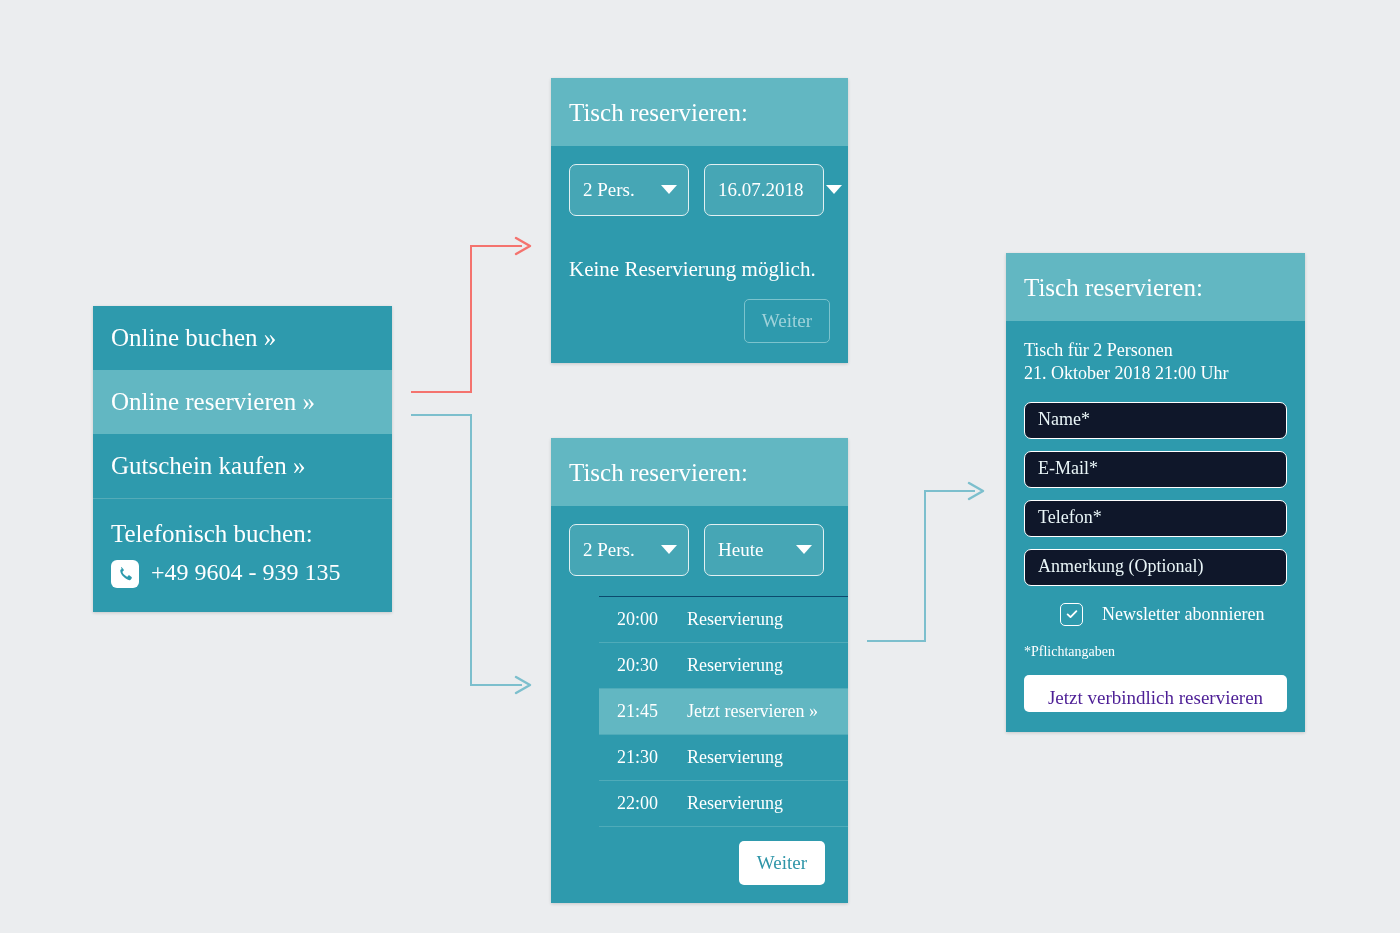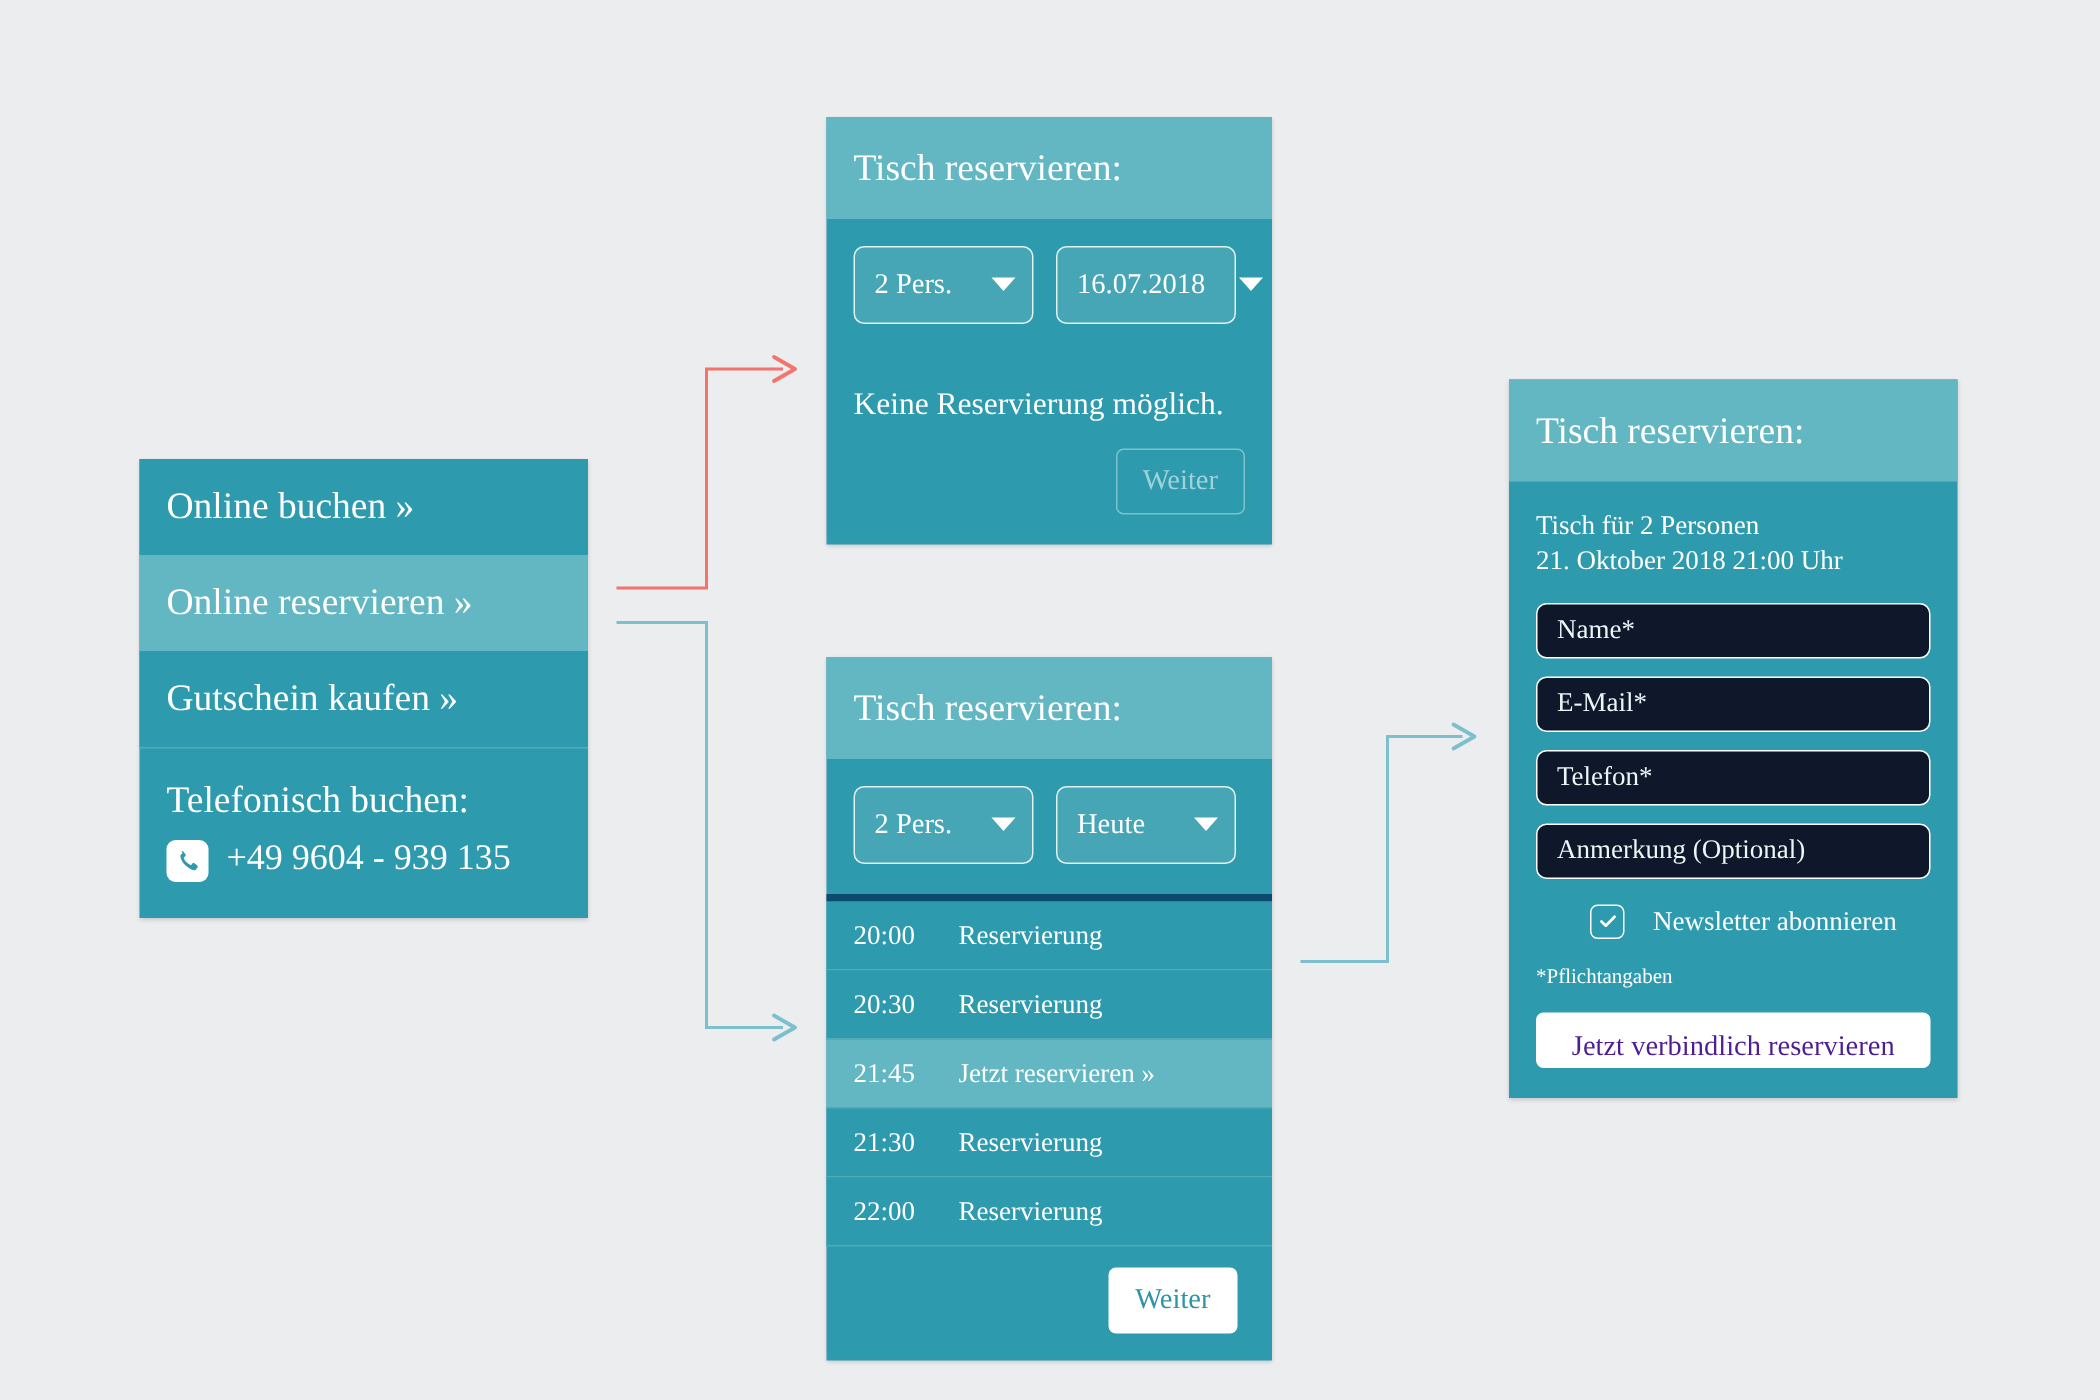--- a/index.html
+++ b/index.html
@@ -151,21 +151,21 @@
     border: none;
     border-radius: 5px;
     color: #2e95a8;
     font-size: 19px;
     line-height: 1;
     padding: 12px 18px 13px 18px;
     font-family: inherit;
   }
 
   
-  .slot-list { border-top: 5px solid #0c4a6e; }
+  .slot-list { border-top: 1px solid #0c4a6e; margin-left: 48px; }
   .slot-row {
     display: flex;
     align-items: center;
     gap: 22px;
     color: #ffffff;
     font-size: 18px;
     line-height: 1;
     padding: 13px 18px 14px 18px;
     border-bottom: 1px solid #4fabb9;
     background: #2e9aad;

